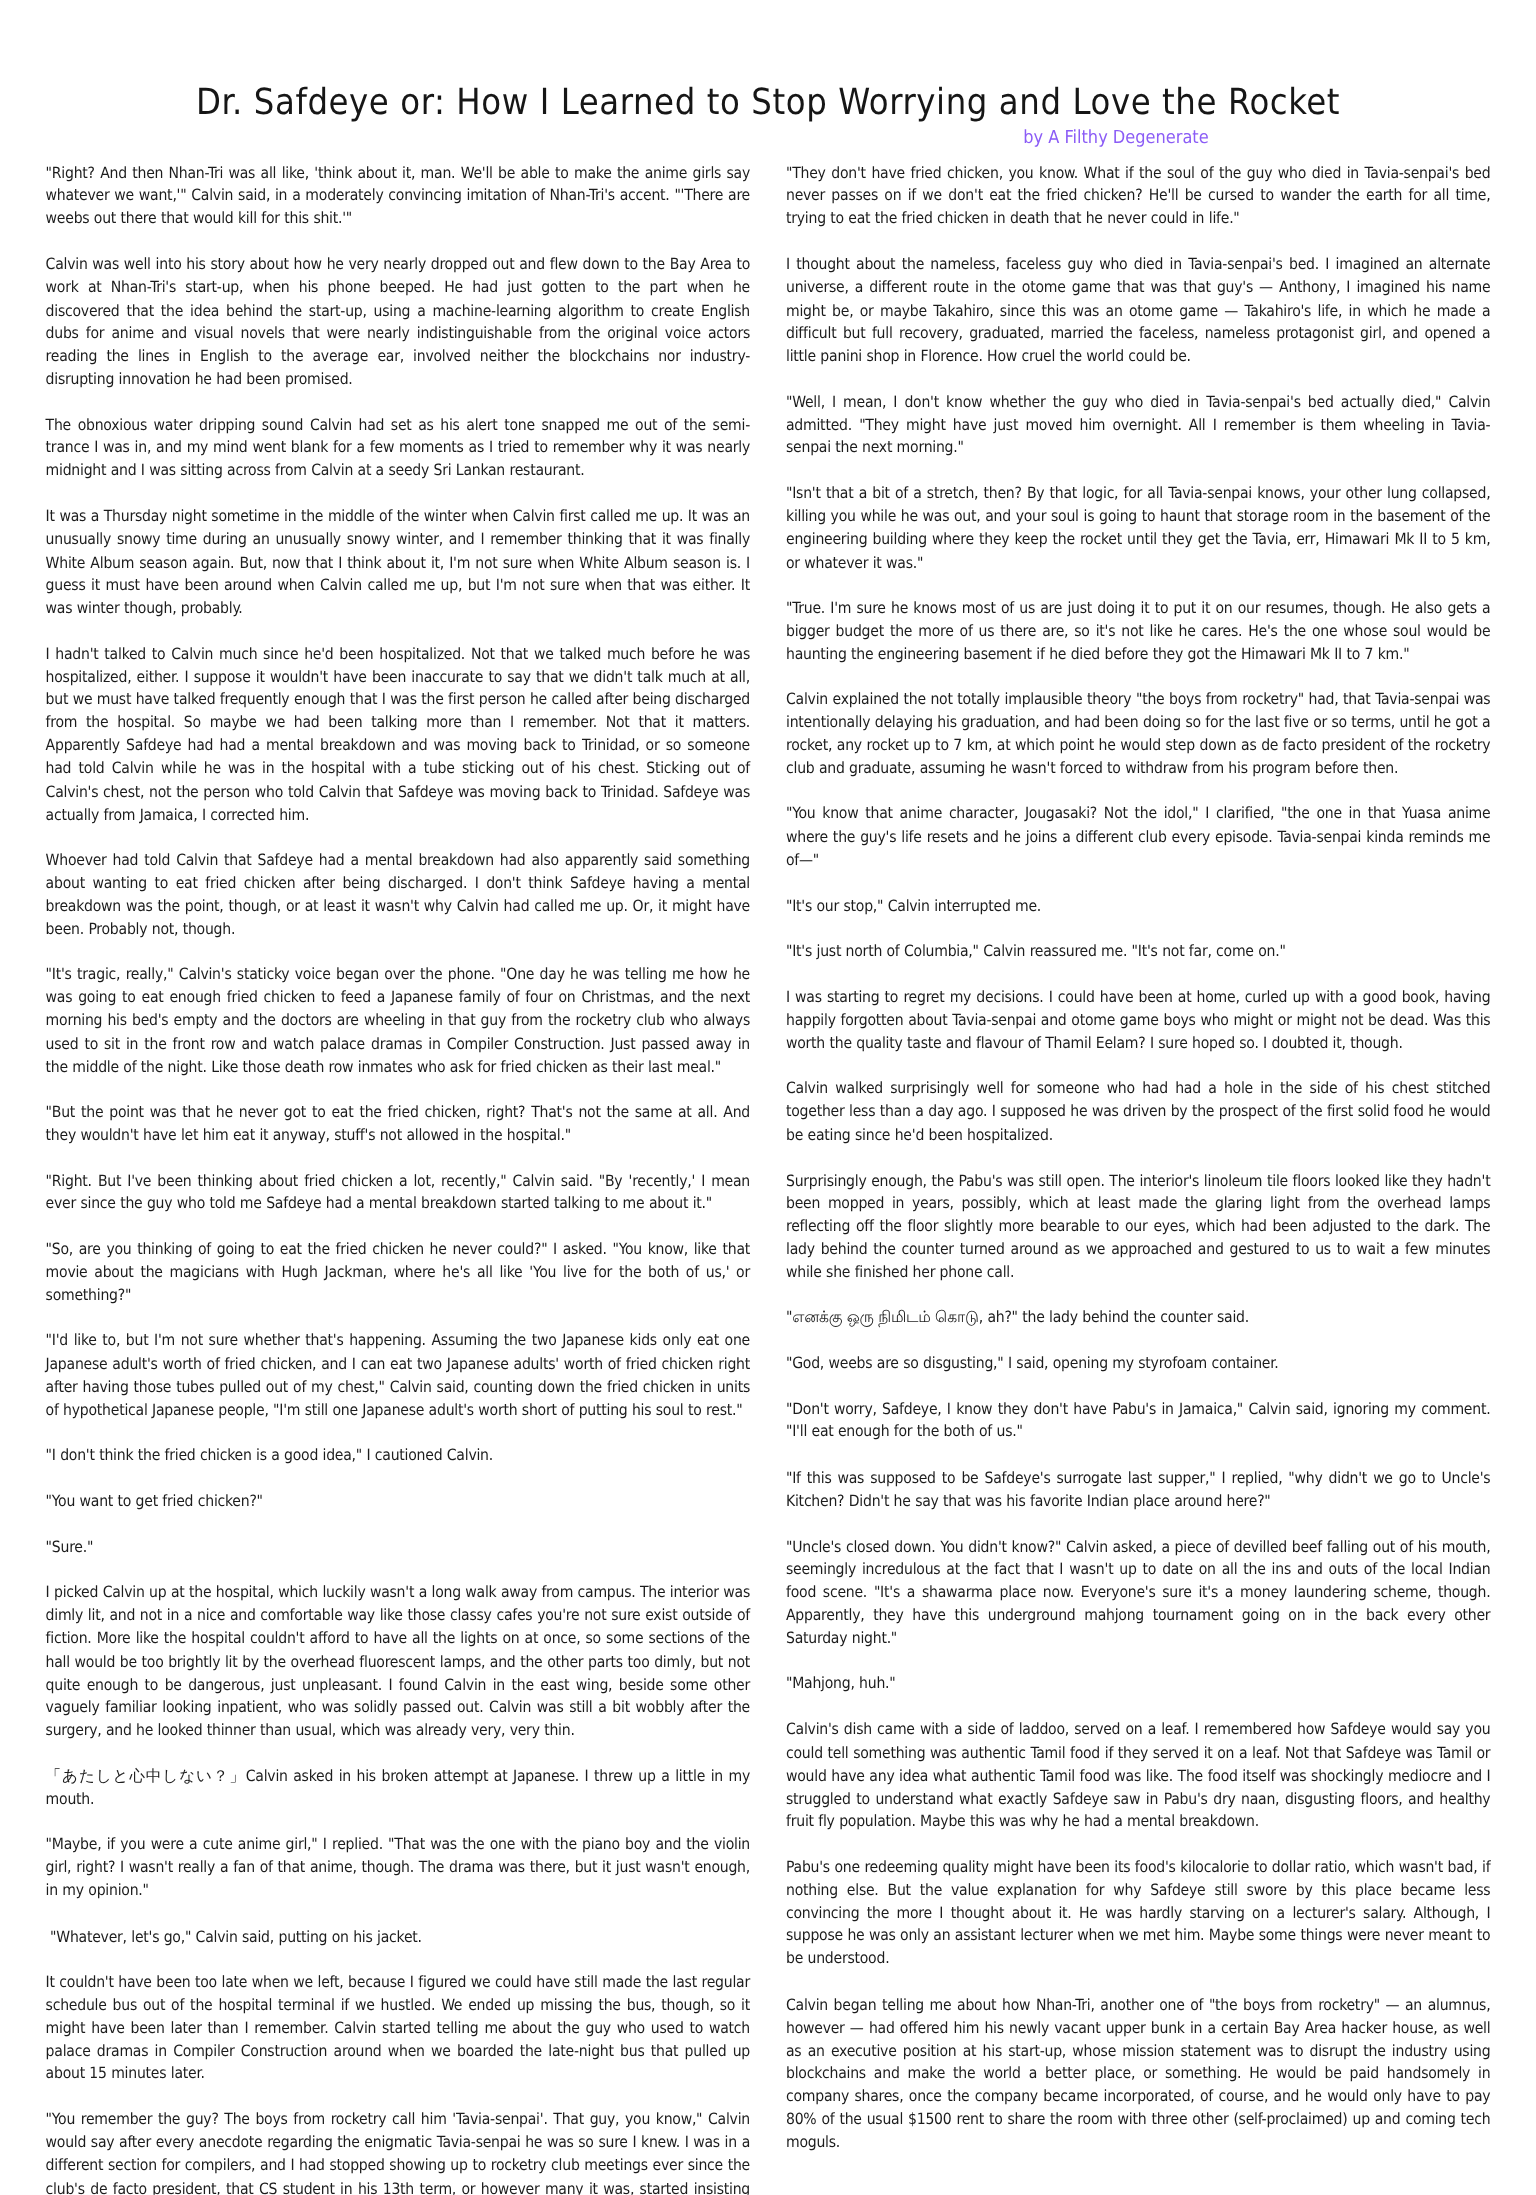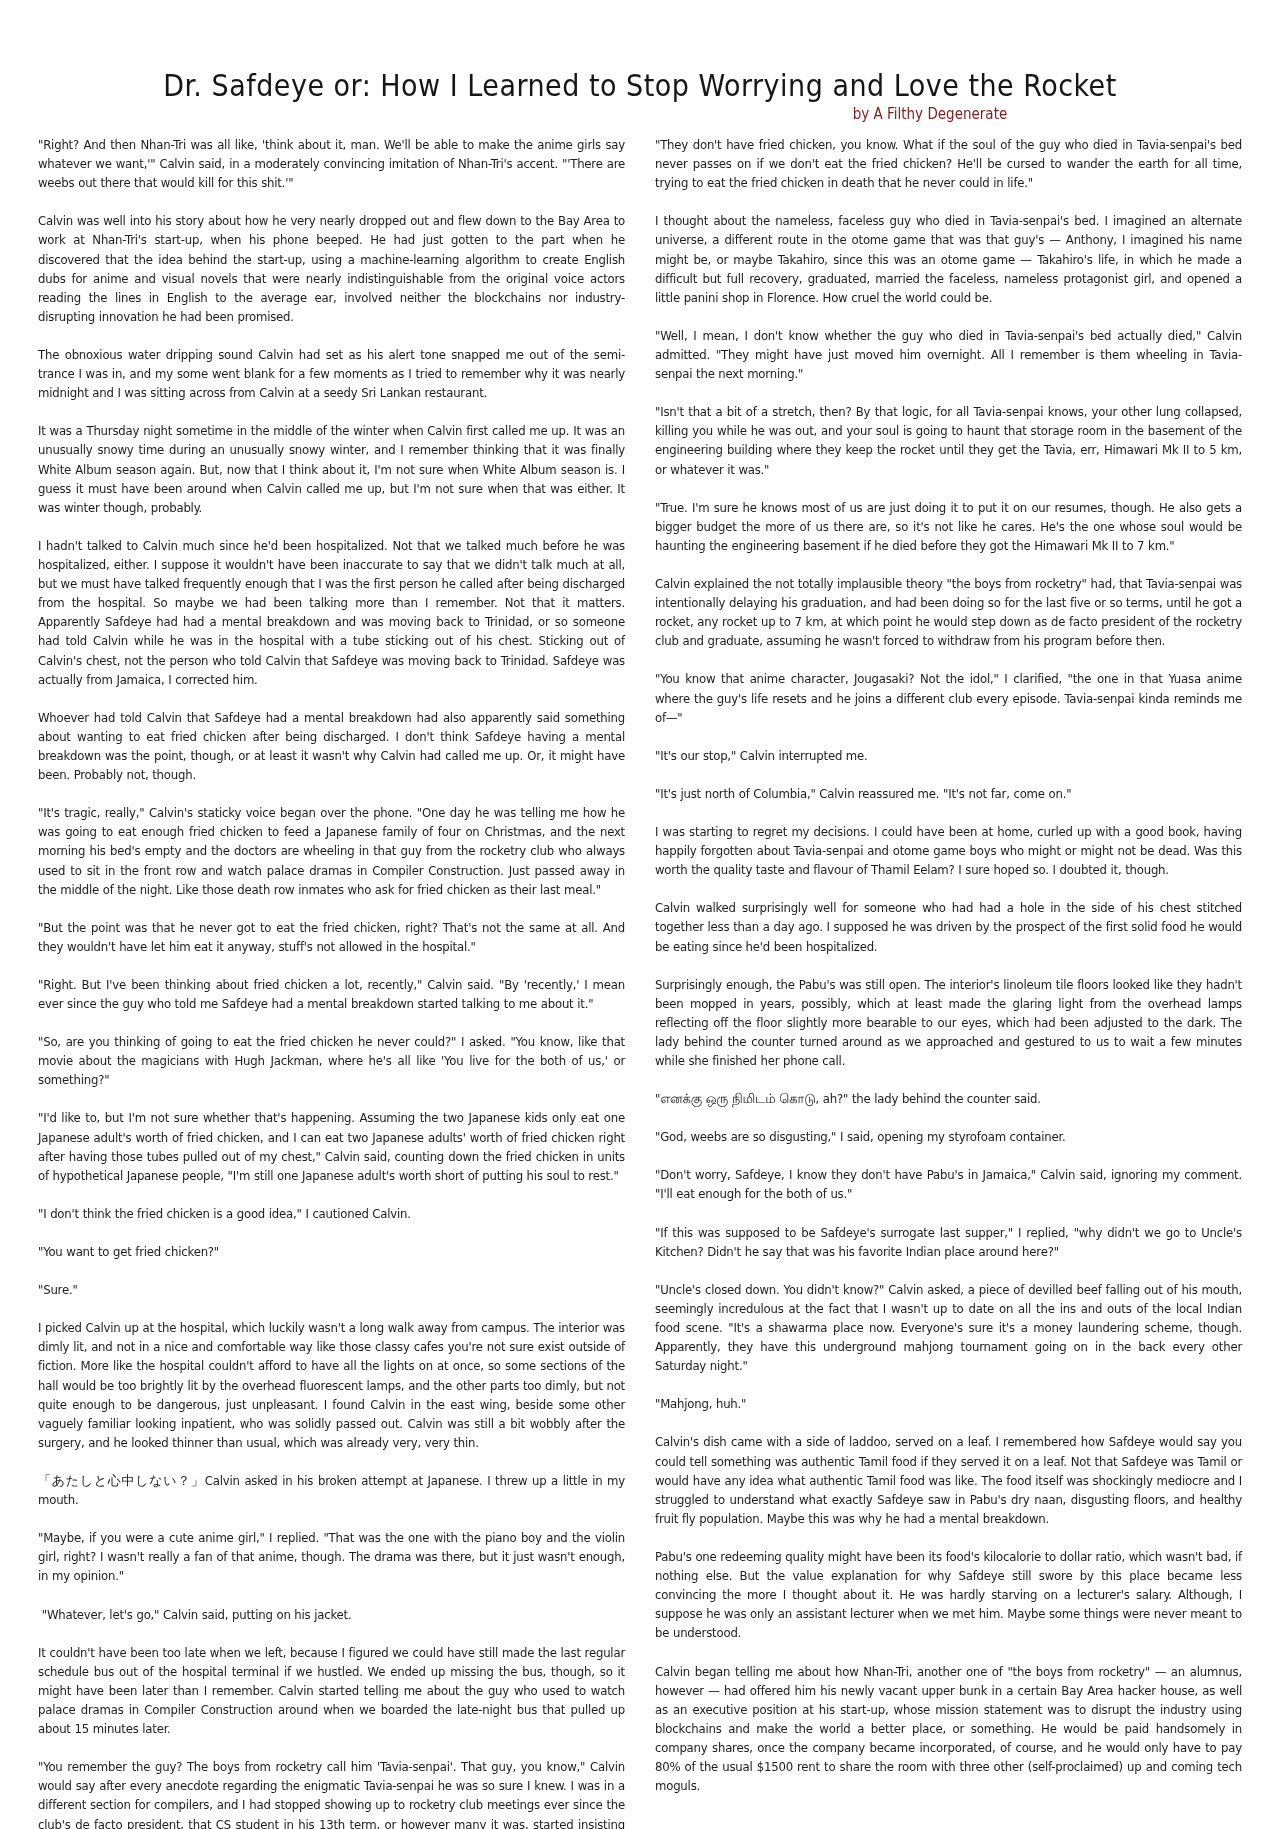--- a/index.html
+++ b/index.html
@@ -32,21 +32,21 @@
     font-size: 30px;
     font-weight: 400;
     letter-spacing: 0.5px;
     color: #161616;
     white-space: nowrap;
   }
   .doc-byline {
     margin: 2px 0 0 580px;
     text-align: center;
     font-size: 15px;
-    color: #7f1d1d;
+    color: #8b5cf6;
   }
   .columns {
     display: flex;
     gap: 30px;
     margin-top: 12px;
   }
   .column {
     flex: 1 1 0;
     min-width: 0;
     text-align: justify;
@@ -66,21 +66,21 @@
 
 <div class="page">
   <div class="doc-header">
     <h1 class="doc-title">Dr. Safdeye or: How I Learned to Stop Worrying and Love the Rocket</h1>
     <div class="doc-byline">by A Filthy Degenerate</div>
   </div>
   <div class="columns">
     <div class="column">
         <p>"Right? And then Nhan-Tri was all like, 'think about it, man. We'll be able to make the anime girls say whatever we want,'" Calvin said, in a moderately convincing imitation of Nhan-Tri's accent. "'There are weebs out there that would kill for this shit.'"</p>
         <p>Calvin was well into his story about how he very nearly dropped out and flew down to the Bay Area to work at Nhan-Tri's start-up, when his phone beeped. He had just gotten to the part when he discovered that the idea behind the start-up, using a machine-learning algorithm to create English dubs for anime and visual novels that were nearly indistinguishable from the original voice actors reading the lines in English to the average ear, involved neither the blockchains nor industry-disrupting innovation he had been promised.</p>
-        <p>The obnoxious water dripping sound Calvin had set as his alert tone snapped me out of the semi-trance I was in, and my some went blank for a few moments as I tried to remember why it was nearly midnight and I was sitting across from Calvin at a seedy Sri Lankan restaurant.</p>
+        <p>The obnoxious water dripping sound Calvin had set as his alert tone snapped me out of the semi-trance I was in, and my mind went blank for a few moments as I tried to remember why it was nearly midnight and I was sitting across from Calvin at a seedy Sri Lankan restaurant.</p>
         <p>It was a Thursday night sometime in the middle of the winter when Calvin first called me up. It was an unusually snowy time during an unusually snowy winter, and I remember thinking that it was finally White Album season again. But, now that I think about it, I'm not sure when White Album season is. I guess it must have been around when Calvin called me up, but I'm not sure when that was either. It was winter though, probably.</p>
         <p>I hadn't talked to Calvin much since he'd been hospitalized. Not that we talked much before he was hospitalized, either. I suppose it wouldn't have been inaccurate to say that we didn't talk much at all, but we must have talked frequently enough that I was the first person he called after being discharged from the hospital. So maybe we had been talking more than I remember. Not that it matters. Apparently Safdeye had had a mental breakdown and was moving back to Trinidad, or so someone had told Calvin while he was in the hospital with a tube sticking out of his chest. Sticking out of Calvin's chest, not the person who told Calvin that Safdeye was moving back to Trinidad. Safdeye was actually from Jamaica, I corrected him.</p>
         <p>Whoever had told Calvin that Safdeye had a mental breakdown had also apparently said something about wanting to eat fried chicken after being discharged. I don't think Safdeye having a mental breakdown was the point, though, or at least it wasn't why Calvin had called me up. Or, it might have been. Probably not, though.</p>
         <p>"It's tragic, really," Calvin's staticky voice began over the phone. "One day he was telling me how he was going to eat enough fried chicken to feed a Japanese family of four on Christmas, and the next morning his bed's empty and the doctors are wheeling in that guy from the rocketry club who always used to sit in the front row and watch palace dramas in Compiler Construction. Just passed away in the middle of the night. Like those death row inmates who ask for fried chicken as their last meal."</p>
         <p>"But the point was that he never got to eat the fried chicken, right? That's not the same at all. And they wouldn't have let him eat it anyway, stuff's not allowed in the hospital."</p>
         <p>"Right. But I've been thinking about fried chicken a lot, recently," Calvin said. "By 'recently,' I mean ever since the guy who told me Safdeye had a mental breakdown started talking to me about it."</p>
         <p>"So, are you thinking of going to eat the fried chicken he never could?" I asked. "You know, like that movie about the magicians with Hugh Jackman, where he's all like 'You live for the both of us,' or something?"</p>
         <p>"I'd like to, but I'm not sure whether that's happening. Assuming the two Japanese kids only eat one Japanese adult's worth of fried chicken, and I can eat two Japanese adults' worth of fried chicken right after having those tubes pulled out of my chest," Calvin said, counting down the fried chicken in units of hypothetical Japanese people, "I'm still one Japanese adult's worth short of putting his soul to rest."</p>
         <p>"I don't think the fried chicken is a good idea," I cautioned Calvin.</p>
         <p>"You want to get fried chicken?"</p>

